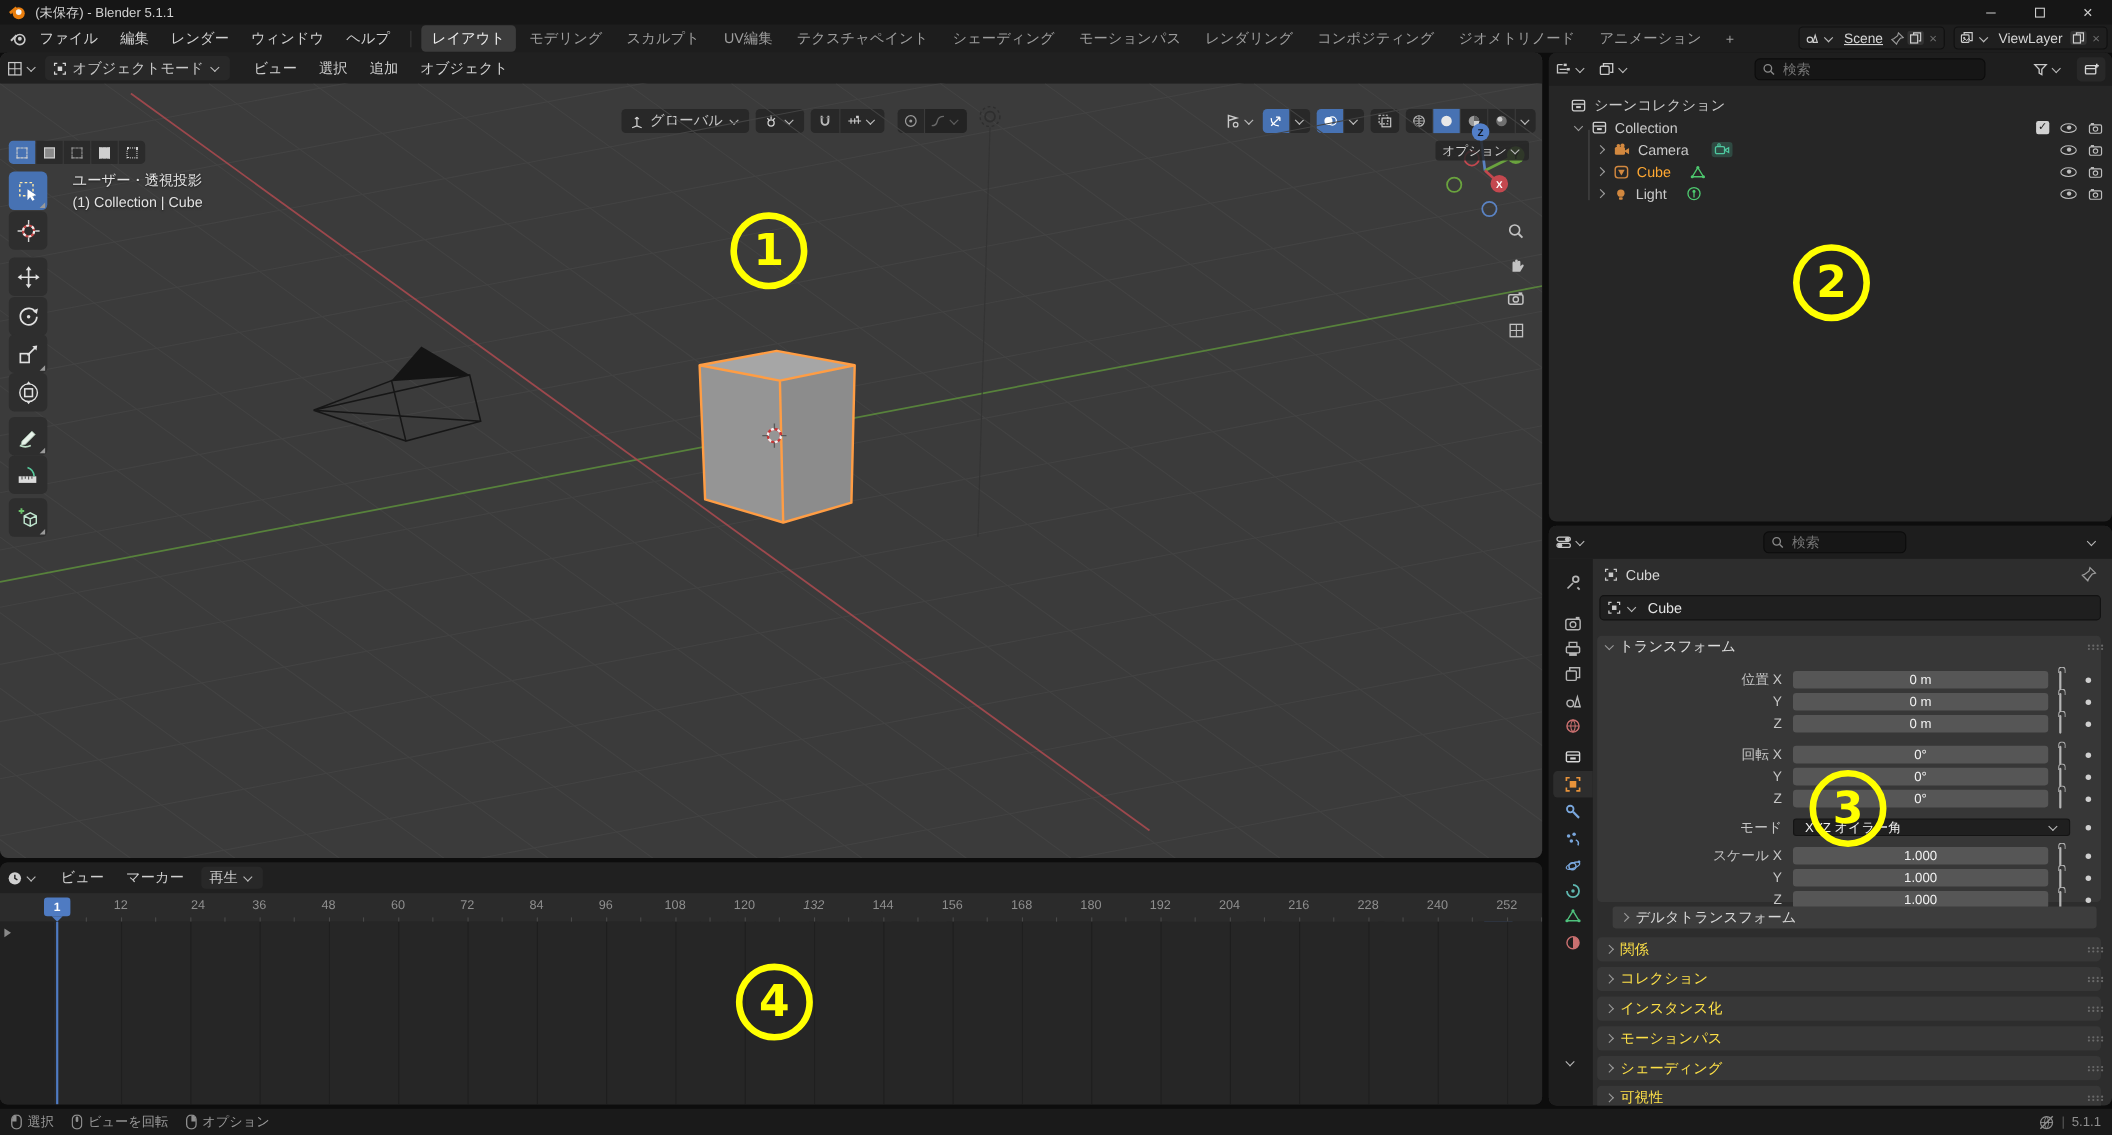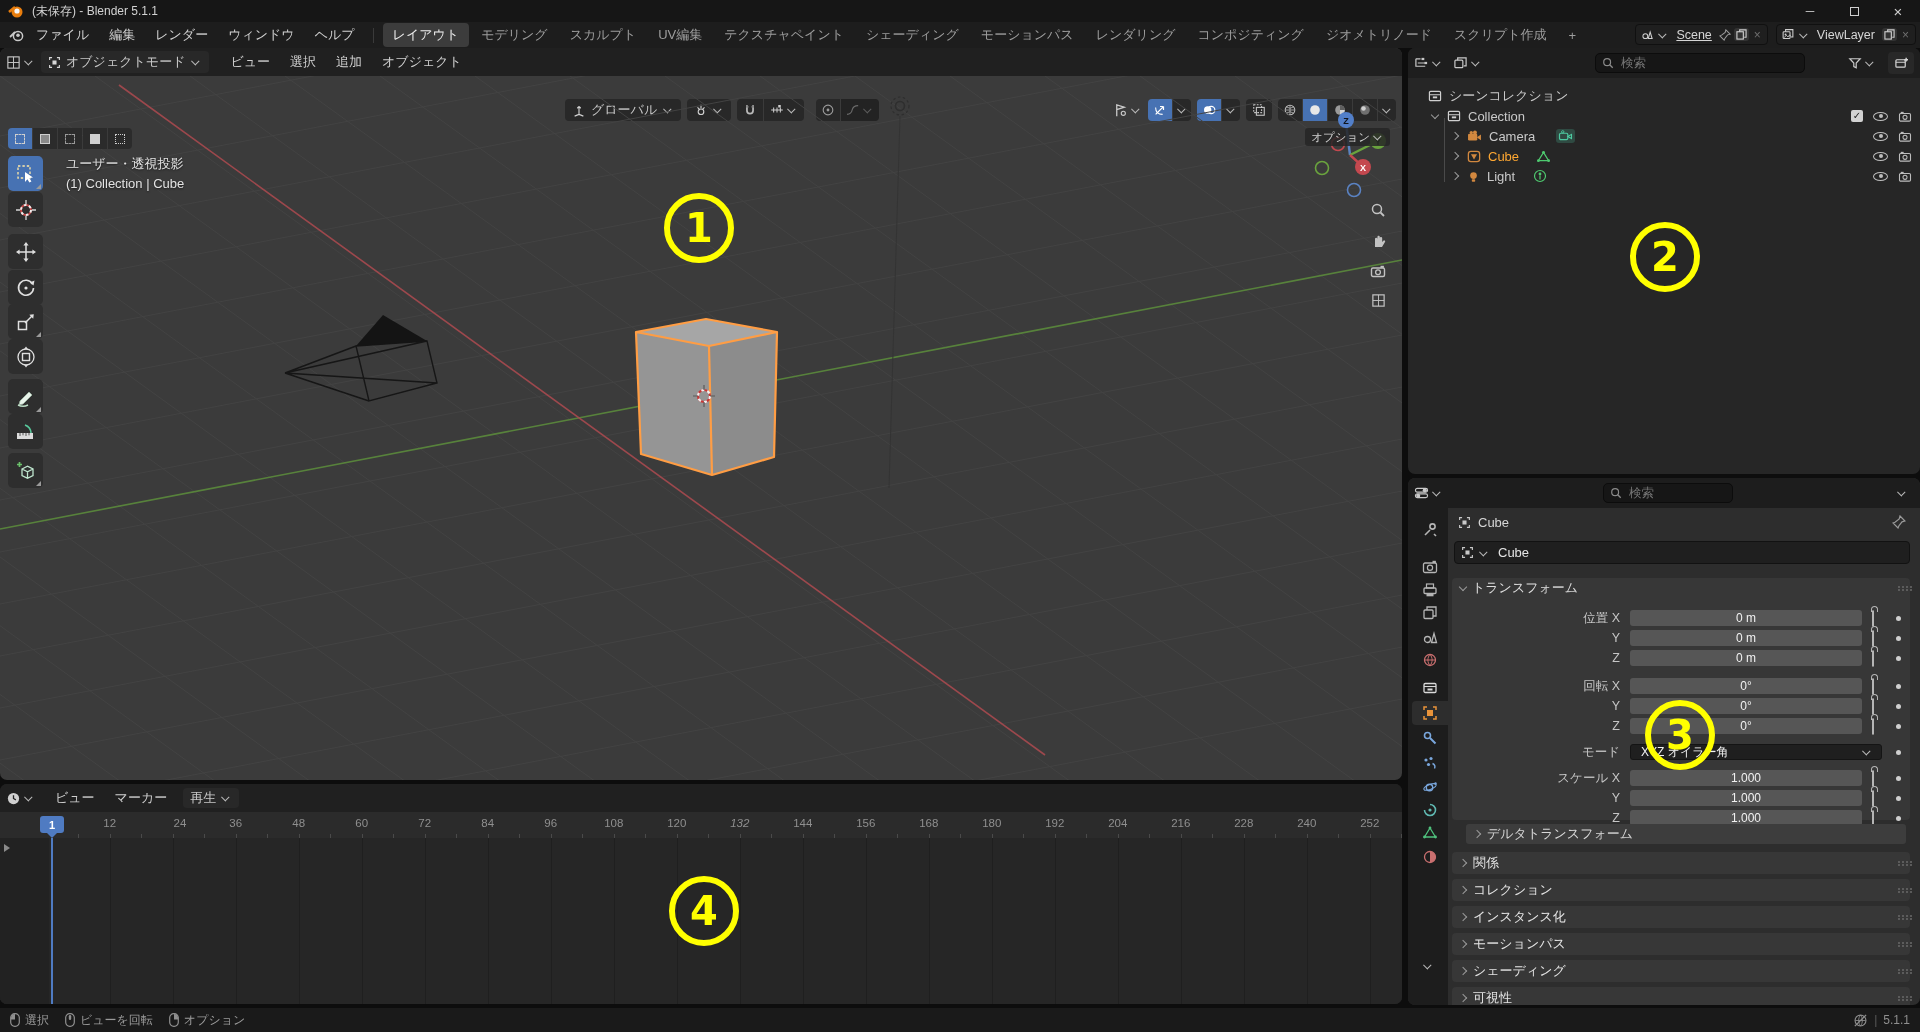--- a/index.html
+++ b/index.html
@@ -98,21 +98,21 @@
   .panel-head{height:20px;display:flex;align-items:center;gap:6px;padding:0 8px;color:#dedede;position:relative;}
   .prow{position:absolute;height:16px;display:flex;align-items:center;width:100%;text-decoration:underline;}
   .plabel{position:absolute;left:0;width:168px;text-align:right;color:#c6c6c6;font-size:12.5px;}
   .pfield{position:absolute;left:178px;width:232px;height:16px;background:#565656;border-radius:3px;color:#f1f1f1;
     font-size:12px;display:flex;align-items:center;justify-content:center;}
   .pfield.dark{background:#1f1f1f;border:1px solid #141414;width:252px;justify-content:flex-start;padding-left:10px;}
   .lockico{position:absolute;left:420px;}
   .adot{position:absolute;left:444px;width:5px;height:5px;border-radius:50%;background:#cfcfcf;}
   .lock{position:relative;width:9px;height:7px;border:1.2px solid #b5b5b5;border-radius:1.5px;}
   .lock:before{content:'';position:absolute;top:-5px;left:-2px;width:5px;height:5px;border:1.2px solid #b5b5b5;border-bottom:none;border-radius:4px 4px 0 0;}
-  .cpanel{position:absolute;left:44px;right:10px;height:22px;background:#373737;border-radius:4px;display:flex;align-items:center;gap:7px;padding:0 8px;color:#e5e5e5;}
+  .cpanel{position:absolute;left:44px;right:10px;height:22px;background:#373737;border-radius:4px;display:flex;align-items:center;gap:7px;padding:0 8px;color:#fde047;}
   .subpanel{position:absolute;left:14px;right:4px;height:20px;background:#3d3d3d;border-radius:3px;display:flex;align-items:center;gap:7px;padding:0 8px;color:#d8d8d8;}
 
   
   #timeline{left:0;top:784px;width:1402px;height:220px;background:#262626;}
   #tl-center{position:absolute;left:551px;top:51px;display:flex;align-items:center;gap:7px;}
   #tl-right{position:absolute;right:8px;top:51px;display:flex;align-items:center;gap:5px;}
   .pbbtn{width:24px;height:20px;background:#2f2f2f;display:flex;align-items:center;justify-content:center;}
   #ruler{position:absolute;left:0;top:28px;width:1402px;height:26px;background:#2b2b2b;}
   .tick{position:absolute;top:5px;transform:translateX(-50%);color:#8f8f8f;font-size:11.5px;}
   .mtick{position:absolute;bottom:0;width:1px;height:4px;background:#4a4a4a;}
@@ -170,21 +170,21 @@
     <span class="wstab active">レイアウト</span>
     <span class="wstab">モデリング</span>
     <span class="wstab">スカルプト</span>
     <span class="wstab">UV編集</span>
     <span class="wstab">テクスチャペイント</span>
     <span class="wstab">シェーディング</span>
     <span class="wstab">モーションパス</span>
     <span class="wstab">レンダリング</span>
     <span class="wstab">コンポジティング</span>
     <span class="wstab">ジオメトリノード</span>
-    <span class="wstab">スクリプト作成</span>
+    <span class="wstab">アニメーション</span>
     <span class="wstab">+</span>
 
     <div id="topbar-right">
       <div class="idpill">
         <svg width="14" height="13" viewBox="0 0 16 16">
           <circle cx="6" cy="10" r="3" fill="none" stroke="#cfcfcf" stroke-width="1.3"></circle>
           <path d="M9.5 13l2.4-8 2.4 8z" fill="none" stroke="#cfcfcf" stroke-width="1.3"></path>
         </svg>
         <span class="chev"></span>
         <span style="flex:1;padding:0 4px;text-decoration:underline;">Scene</span>

